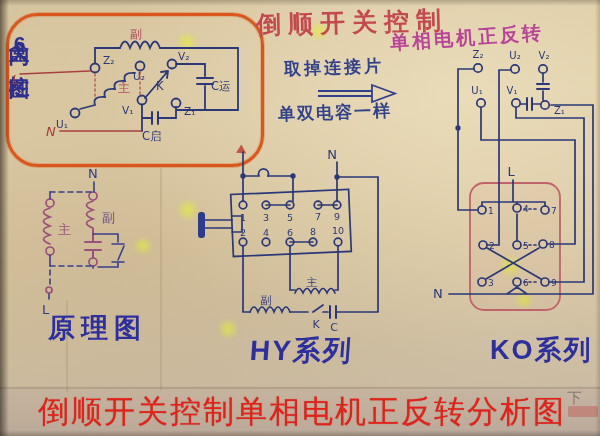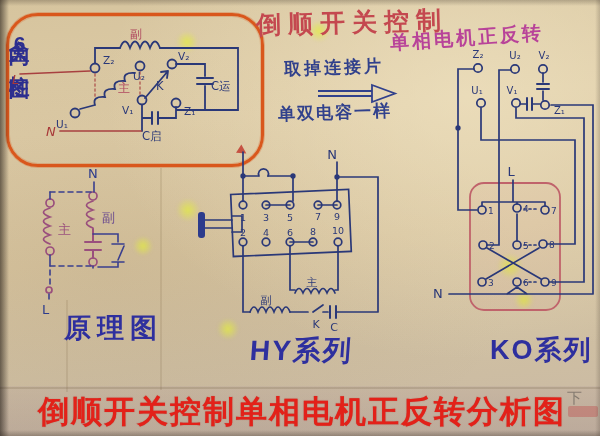--- a/index.html
+++ b/index.html
@@ -24,24 +24,24 @@
   .hl-box{left:6px;top:13px;width:252px;height:148px;border:3px solid #d9571c;
     border-radius:32px;box-shadow:0 0 0 1px rgba(217,87,28,.30), inset 0 0 0 1px rgba(217,87,28,.25);}
   .title1{left:256px;top:6px;font-size:25px;font-weight:bold;color:#c4484f;
     letter-spacing:7px;transform:rotate(-1.5deg);white-space:nowrap;}
   .title2{left:390px;top:25px;font-size:19px;font-weight:bold;color:#b84399;
     letter-spacing:3px;transform:rotate(-4deg);white-space:nowrap;}
   .note{font-weight:bold;color:#31418c;white-space:nowrap;}
   .note1{left:284px;top:56px;font-size:17px;letter-spacing:3px;transform:rotate(-2deg);}
   .note2{left:278px;top:101px;font-size:17px;letter-spacing:2px;transform:rotate(-2deg);}
   .caption{font-weight:bold;color:#2e2f9e;white-space:nowrap;}
-  .cap-principle{left:48px;top:310px;font-size:27px;letter-spacing:6px;margin-left:16px;}
+  .cap-principle{left:48px;top:310px;font-size:27px;letter-spacing:6px;}
   .cap-hy{left:250px;top:332px;font-size:28px;letter-spacing:2px;transform:skewX(-4deg);}
   .cap-ko{left:490px;top:332px;font-size:27px;letter-spacing:2px;}
-  .banner{left:38px;top:391px;width:560px;font-size:31px;font-weight:bold;color:#e32119;
+  .banner{left:38px;top:391px;width:560px;font-size:31px;font-weight:normal;color:#e32119;
     letter-spacing:2px;white-space:nowrap;text-shadow:0 0 1px rgba(160,25,20,.55);}
   .wm-char{left:567px;top:389px;font-size:15px;color:rgba(90,85,80,.60);}
   .wm-strip{left:568px;top:406px;width:30px;height:11px;border-radius:2px;
     background:rgba(192,70,70,.38);filter:blur(.5px);}
   .pen-mark{left:238px;top:146px;width:0;height:0;border-left:9px solid #c23c30;
     border-top:5px solid transparent;border-bottom:5px solid transparent;
     transform:rotate(32deg);opacity:.85;}
   svg text{font-family:"DejaVu Sans","Liberation Sans",sans-serif;}
 </style>
 </head>

